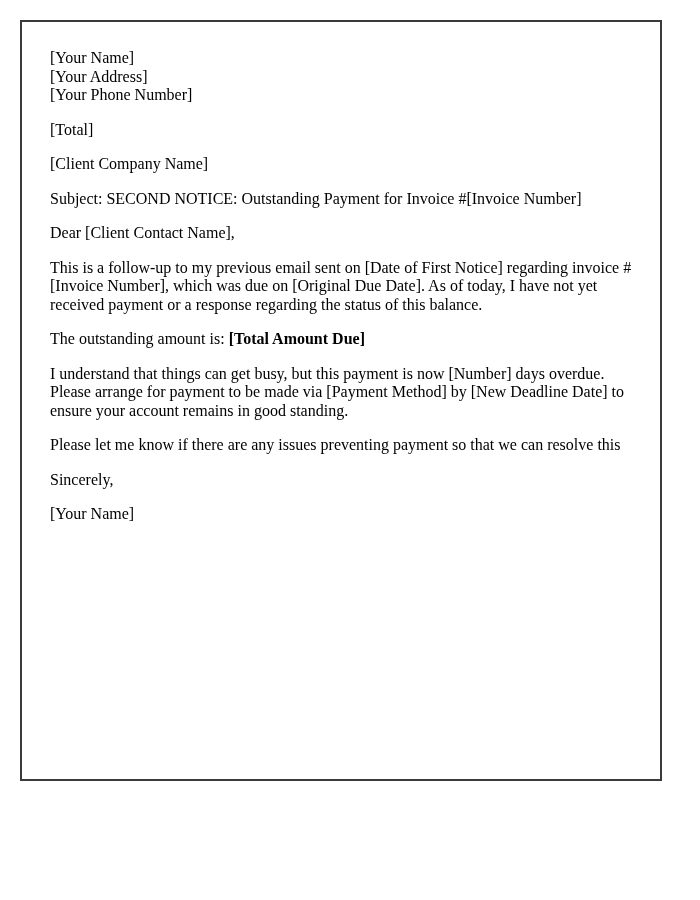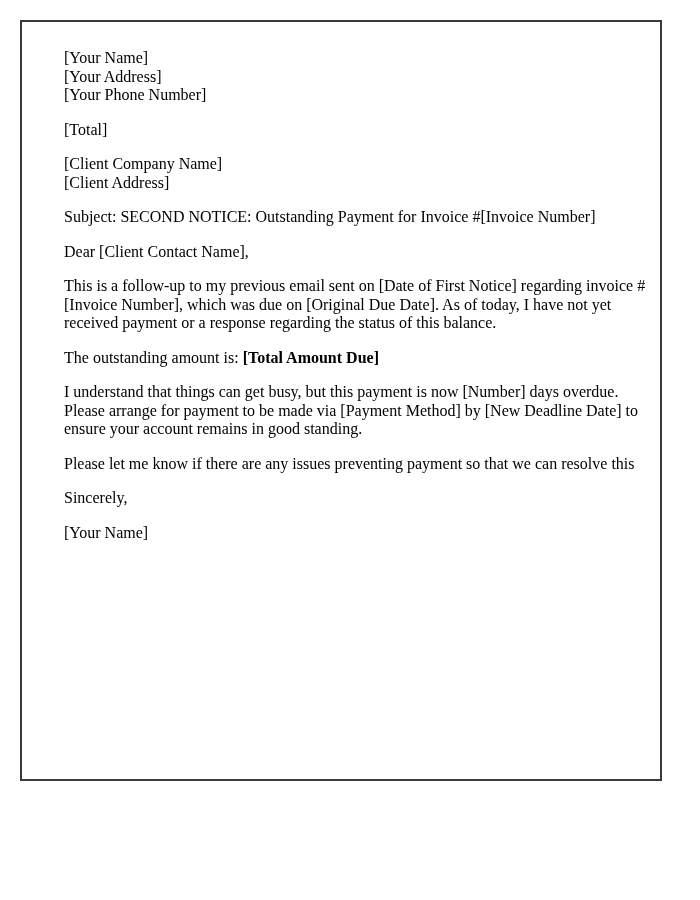--- a/index.html
+++ b/index.html
@@ -17,21 +17,21 @@
     position: absolute;
     left: 20px;
     top: 20px;
     width: 642px;
     height: 761px;
     box-sizing: border-box;
     border: 2px solid #3a3a3a;
     background: #ffffff;
     padding: 27px 28px;
   }
-  .block { margin: 0 0 16px 14px; line-height: 18.5px; }
+  .block { margin: 0 0 16px 0; line-height: 18.5px; }
   .block:last-child { margin-bottom: 0; }
   .line { white-space: nowrap; }
   .subject { font-weight: normal; white-space: nowrap; }
   .bold { font-weight: bold; }
 </style>
 </head>
 <body>
 
 <div class="canvas">
   <div class="letter-page">
@@ -39,21 +39,20 @@
     <div class="block">
       <div class="line">[Your Name]</div>
       <div class="line">[Your Address]</div>
       <div class="line">[Your Phone Number]</div>
     </div>
 
     <div class="block line">[Total]</div>
 
     <div class="block">
       <div class="line">[Client Company Name]</div>
-      <div class="line">[Client Address]</div>
     </div>
 
     <div class="block subject">Subject: SECOND NOTICE: Outstanding Payment for Invoice #[Invoice Number]</div>
 
     <div class="block line">Dear [Client Contact Name],</div>
 
     <div class="block">
       <div class="line">This is a follow-up to my previous email sent on [Date of First Notice] regarding invoice #</div>
       <div class="line">[Invoice Number], which was due on [Original Due Date]. As of today, I have not yet</div>
       <div class="line">received payment or a response regarding the status of this balance.</div>

